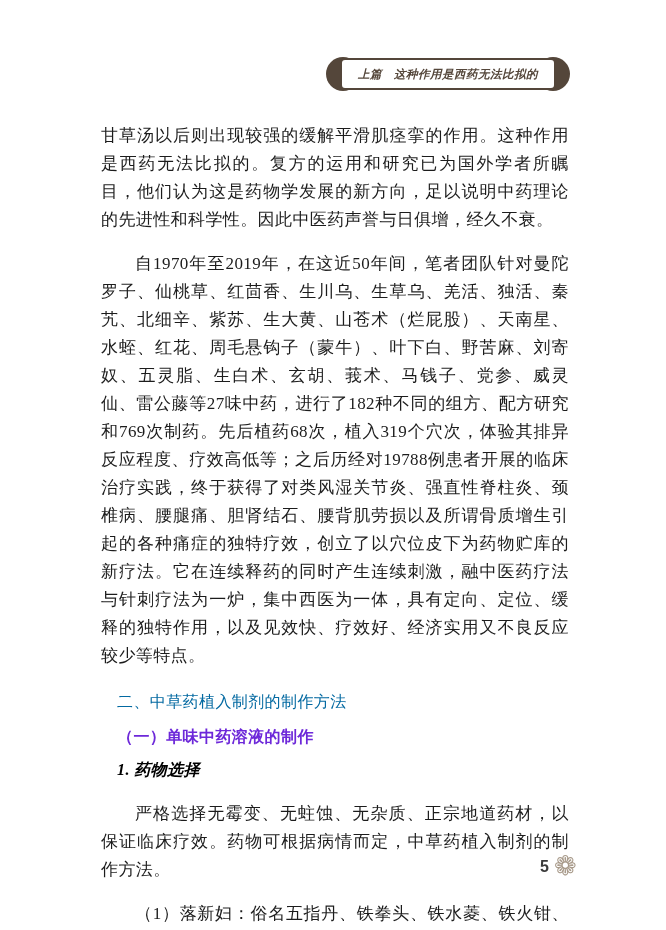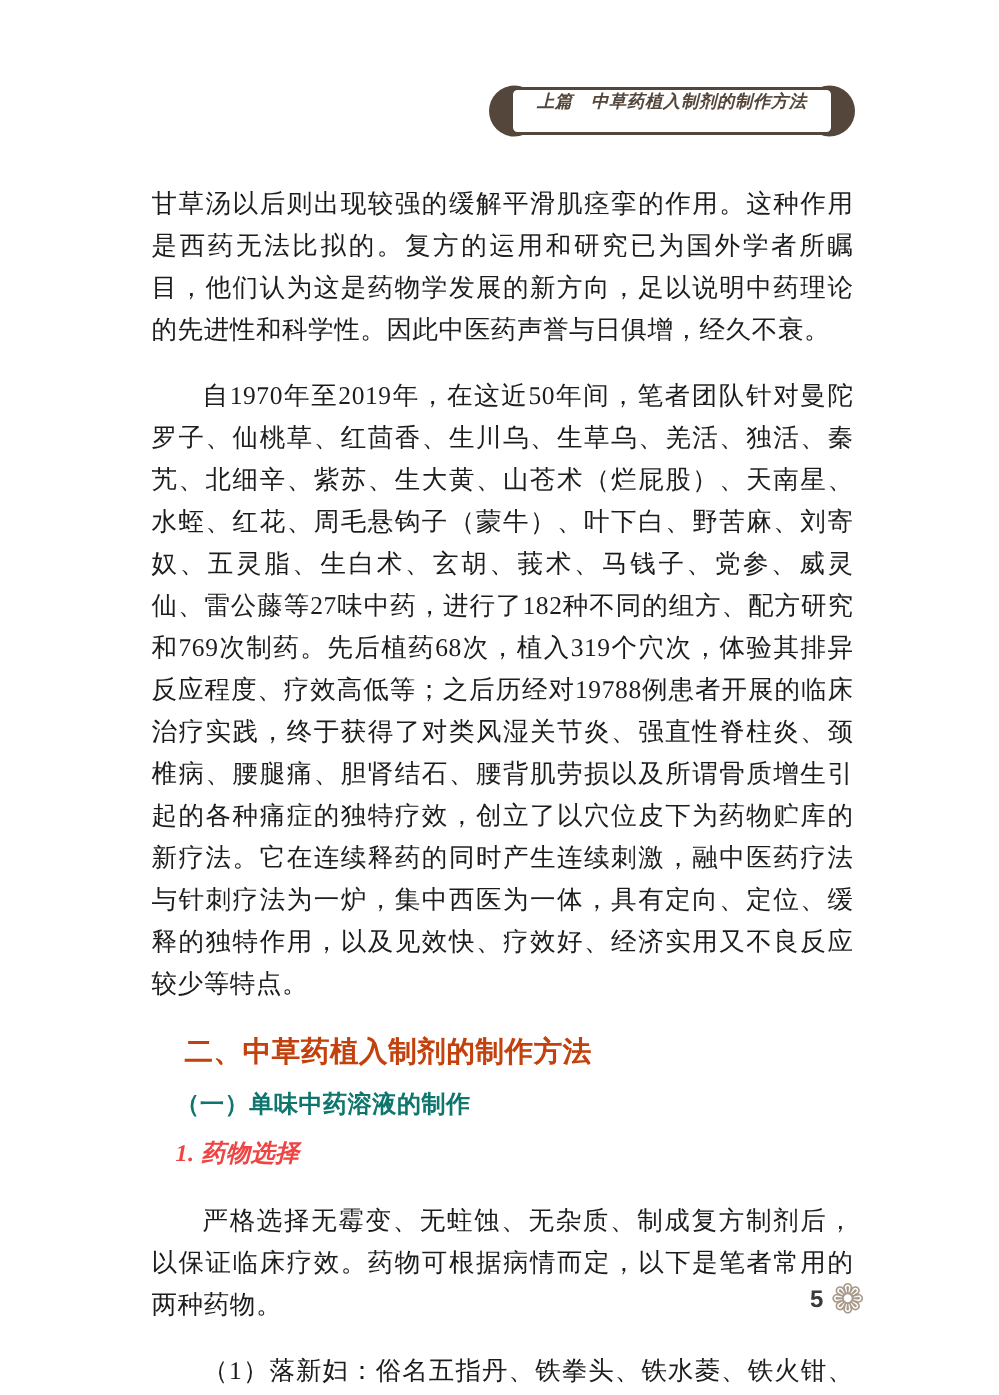--- a/index.html
+++ b/index.html
@@ -34,21 +34,21 @@
   .cap-right { margin-left: -20px; }
   .banner-box {
     position: relative;
     z-index: 1;
     flex: 1 1 auto;
     height: 28px;
     background: #ffffff;
     border: 2.5px solid #54463a;
     border-radius: 5px;
     display: flex;
-    align-items: flex-start;
+    align-items: center;
     justify-content: center;
     gap: 12px;
     font-family: "Liberation Sans", "DejaVu Sans", sans-serif;
     font-weight: bold;
     font-style: italic;
     font-size: 11.5px;
     letter-spacing: 0.5px;
     color: #54463a;
     white-space: nowrap;
   }
@@ -63,40 +63,40 @@
     line-height: 28px;
     letter-spacing: 0.4px;
     text-align: justify;
   }
   .para { margin: 16px; }
   .indent { text-indent: 2em; }
 
   .section-heading {
     margin: 18px 0 0 0;
     font-family: "Liberation Sans", "DejaVu Sans", sans-serif;
-    font-weight: bold;
-    font-size: 19px;
+    font-weight: normal;
+    font-size: 16px;
     text-indent: 2em;
-    color: #c2410c;
+    color: #0369a1;
   }
   .subsection-heading {
     margin: 7px 0 0 0;
     font-family: "Liberation Sans", "DejaVu Sans", sans-serif;
     font-weight: bold;
     font-size: 16px;
     text-indent: 2em;
-    color: #0f766e;
+    color: #6d28d9;
   }
   .item-heading {
     margin: 5px 0 5px 0;
     font-weight: bold;
     font-style: italic;
     font-size: 16px;
     text-indent: 2em;
-    color: #ef4444;
+    color: #000000;
   }
 
   
   .footer {
     position: absolute;
     top: 853px;
     left: 540px;
     display: flex;
     align-items: center;
     gap: 5px;
@@ -115,34 +115,34 @@
 </style>
 </head>
 <body>
 
 <div class="page">
 
   <div class="banner">
     <div class="cap cap-left"></div>
     <div class="banner-box">
       <span>上篇</span>
-      <span>中草药植入制剂的制作方法</span>
+      <span>这种作用是西药无法比拟的</span>
     </div>
     <div class="cap cap-right"></div>
   </div>
 
   <div class="main">
     <p class="para">甘草汤以后则出现较强的缓解平滑肌痉挛的作用。这种作用是西药无法比拟的。复方的运用和研究已为国外学者所瞩目，他们认为这是药物学发展的新方向，足以说明中药理论的先进性和科学性。因此中医药声誉与日俱增，经久不衰。</p>
     <p class="para indent">自1970年至2019年，在这近50年间，笔者团队针对曼陀罗子、仙桃草、红茴香、生川乌、生草乌、羌活、独活、秦艽、北细辛、紫苏、生大黄、山苍术（烂屁股）、天南星、水蛭、红花、周毛悬钩子（蒙牛）、叶下白、野苦麻、刘寄奴、五灵脂、生白术、玄胡、莪术、马钱子、党参、威灵仙、雷公藤等27味中药，进行了182种不同的组方、配方研究和769次制药。先后植药68次，植入319个穴次，体验其排异反应程度、疗效高低等；之后历经对19788例患者开展的临床治疗实践，终于获得了对类风湿关节炎、强直性脊柱炎、颈椎病、腰腿痛、胆肾结石、腰背肌劳损以及所谓骨质增生引起的各种痛症的独特疗效，创立了以穴位皮下为药物贮库的新疗法。它在连续释药的同时产生连续刺激，融中医药疗法与针刺疗法为一炉，集中西医为一体，具有定向、定位、缓释的独特作用，以及见效快、疗效好、经济实用又不良反应较少等特点。</p>
 
     <h2 class="section-heading">二、中草药植入制剂的制作方法</h2>
     <h3 class="subsection-heading">（一）单味中药溶液的制作</h3>
     <h4 class="item-heading">1. 药物选择</h4>
 
-    <p class="para indent">严格选择无霉变、无蛀蚀、无杂质、制成复方制剂后，以保证临床疗效。药物可根据病情而定，以下是笔者常用的两种药物。</p>
+    <p class="para indent">严格选择无霉变、无蛀蚀、无杂质、正宗地道药材，以保证临床疗效。药物可根据病情而定，中草药植入制剂的制作方法。</p>
     <p class="para indent">（1）落新妇：俗名五指丹、铁拳头、铁水菱、铁火钳、冷水丹、金毛狮子、疔疮药等。本药品种众多，笔者在临床与科研中多用以下三种：景宁产的红花五指丹，简称为“景丹”；雅溪产的白花五指丹，简称为“雅</p>
   </div>
 
   <div class="footer">
     <span class="page-number">5</span>
     <span class="ornament">❁</span>
   </div>
 
 </div>
 

